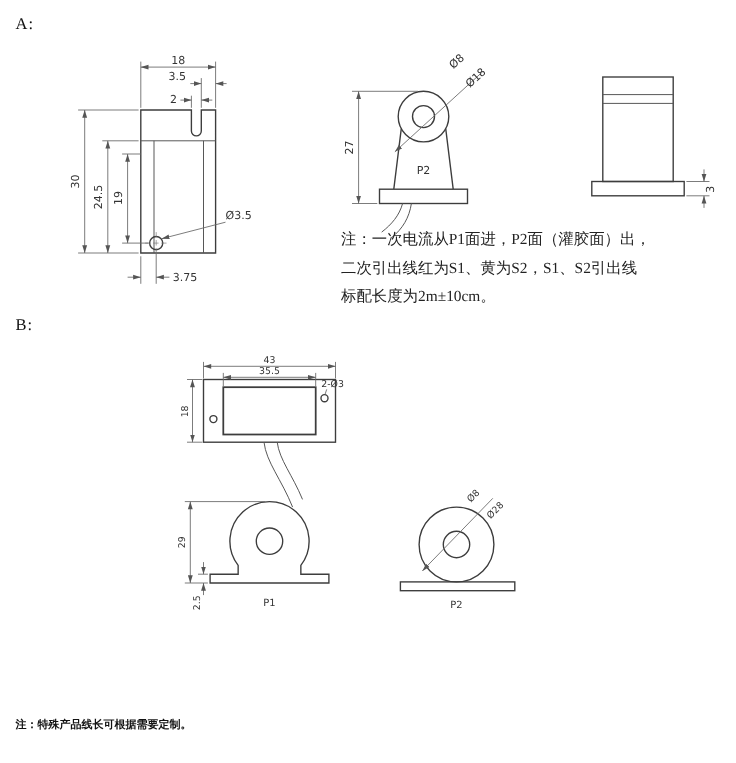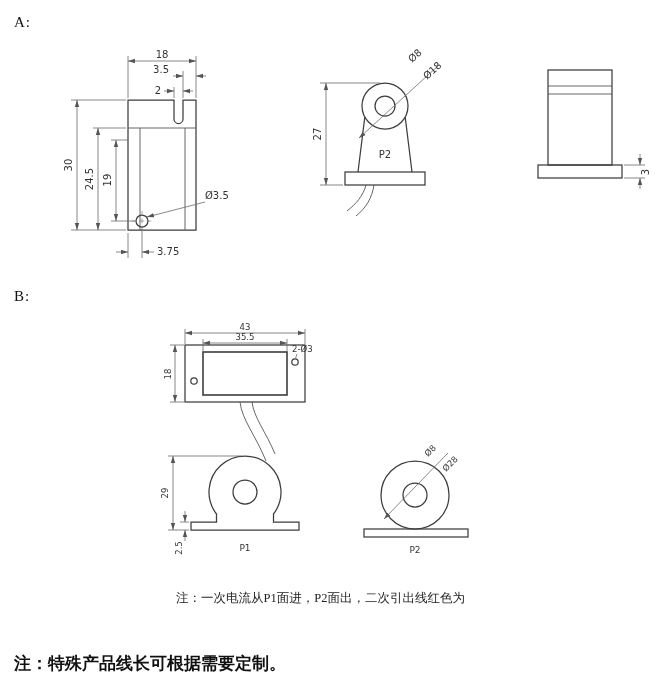--- a/index.html
+++ b/index.html
@@ -10,21 +10,21 @@
   .v text{font-family:"DejaVu Sans","Liberation Sans",sans-serif;fill:#333}
   .outline{stroke:#3d3d3d;stroke-width:1.25;fill:none;stroke-linejoin:miter}
   .bold{stroke-width:1.6}
   .thin{stroke:#555;stroke-width:0.9;fill:none}
   .dim{stroke:#6a6a6a;stroke-width:0.8;fill:none}
   .cl{stroke:#777;stroke-width:0.6;stroke-dasharray:5 2.2;fill:none}
   .t10{font-size:10px}.t9{font-size:9px}.t8{font-size:8.5px}
   .note{position:absolute;color:#222;white-space:nowrap}
   .note-a{left:310px;top:206px;font-size:14px;line-height:26px}
   .note-b{left:176px;top:588px;font-size:12.5px;line-height:21px}
-  .footer{position:absolute;left:14px;top:652px;font-size:17px;font-weight:700}
+  .footer{position:absolute;left:14px;top:652px;font-size:10px;font-weight:700}
 </style>
 </head>
 <body>
 
 <div class="canvas">
 
   <div class="sec-label" style="left:14px;top:14px">A:</div>
 
   <svg class="v" style="left:55px;top:45px" width="250" height="228" viewBox="0 0 250 228">
     <defs>
@@ -124,20 +124,25 @@
       <rect class="outline" x="10" y="107" width="84" height="13"></rect>
     </g>
     <g>
       <path class="dim" d="M96,107 L117,107 M96,120 L117,120"></path>
       <path class="dim" d="M112,96 L112,107" marker-end="url(#ae3)"></path>
       <path class="dim" d="M112,120 L112,131" marker-start="url(#as3)"></path>
       <text class="t10" text-anchor="middle" x="121" y="114" transform="rotate(-90 121 114)">3</text>
     </g>
   </svg>
 
+  <div class="note note-a">
+    <div>注：一次电流从P1面进，P2面（灌胶面）出，</div>
+    <div>二次引出线红为S1、黄为S2，S1、S2引出线</div>
+    <div>标配长度为2m±10cm。</div>
+  </div>
 
   <div class="sec-label" style="left:14px;top:288px">B:</div>
 
   <svg class="v" style="left:162px;top:318px" width="185" height="152" viewBox="0 0 185 152">
     <defs>
       <marker id="ae4" markerWidth="9" markerHeight="7" refX="7" refY="2.6" orient="auto" markerUnits="userSpaceOnUse">
           <path d="M0,0.4 L7,2.6 L0,4.8 Z" fill="#555"></path>
         </marker>
       <marker id="as4" markerWidth="9" markerHeight="7" refX="0" refY="2.6" orient="auto" markerUnits="userSpaceOnUse">
           <path d="M7,0.4 L0,2.6 L7,4.8 Z" fill="#555"></path>
@@ -208,18 +213,17 @@
     </g>
     <g>
       <path class="dim" d="M96,8 L32,74" marker-end="url(#ae6)"></path>
       <text class="t8" x="76" y="12" transform="rotate(-45 76 12)">Ø8</text>
       <text class="t8" x="94" y="27" transform="rotate(-45 94 27)">Ø28</text>
       <text class="t9" text-anchor="middle" x="63" y="108">P2</text>
     </g>
   </svg>
 
   <div class="note note-b">
-    <div>注：一次电流从P1面进，P2面出，二次引出线红色为</div>
   </div>
 
   <div class="footer">注：特殊产品线长可根据需要定制。</div>
 
 </div>
 
 </body></html>

